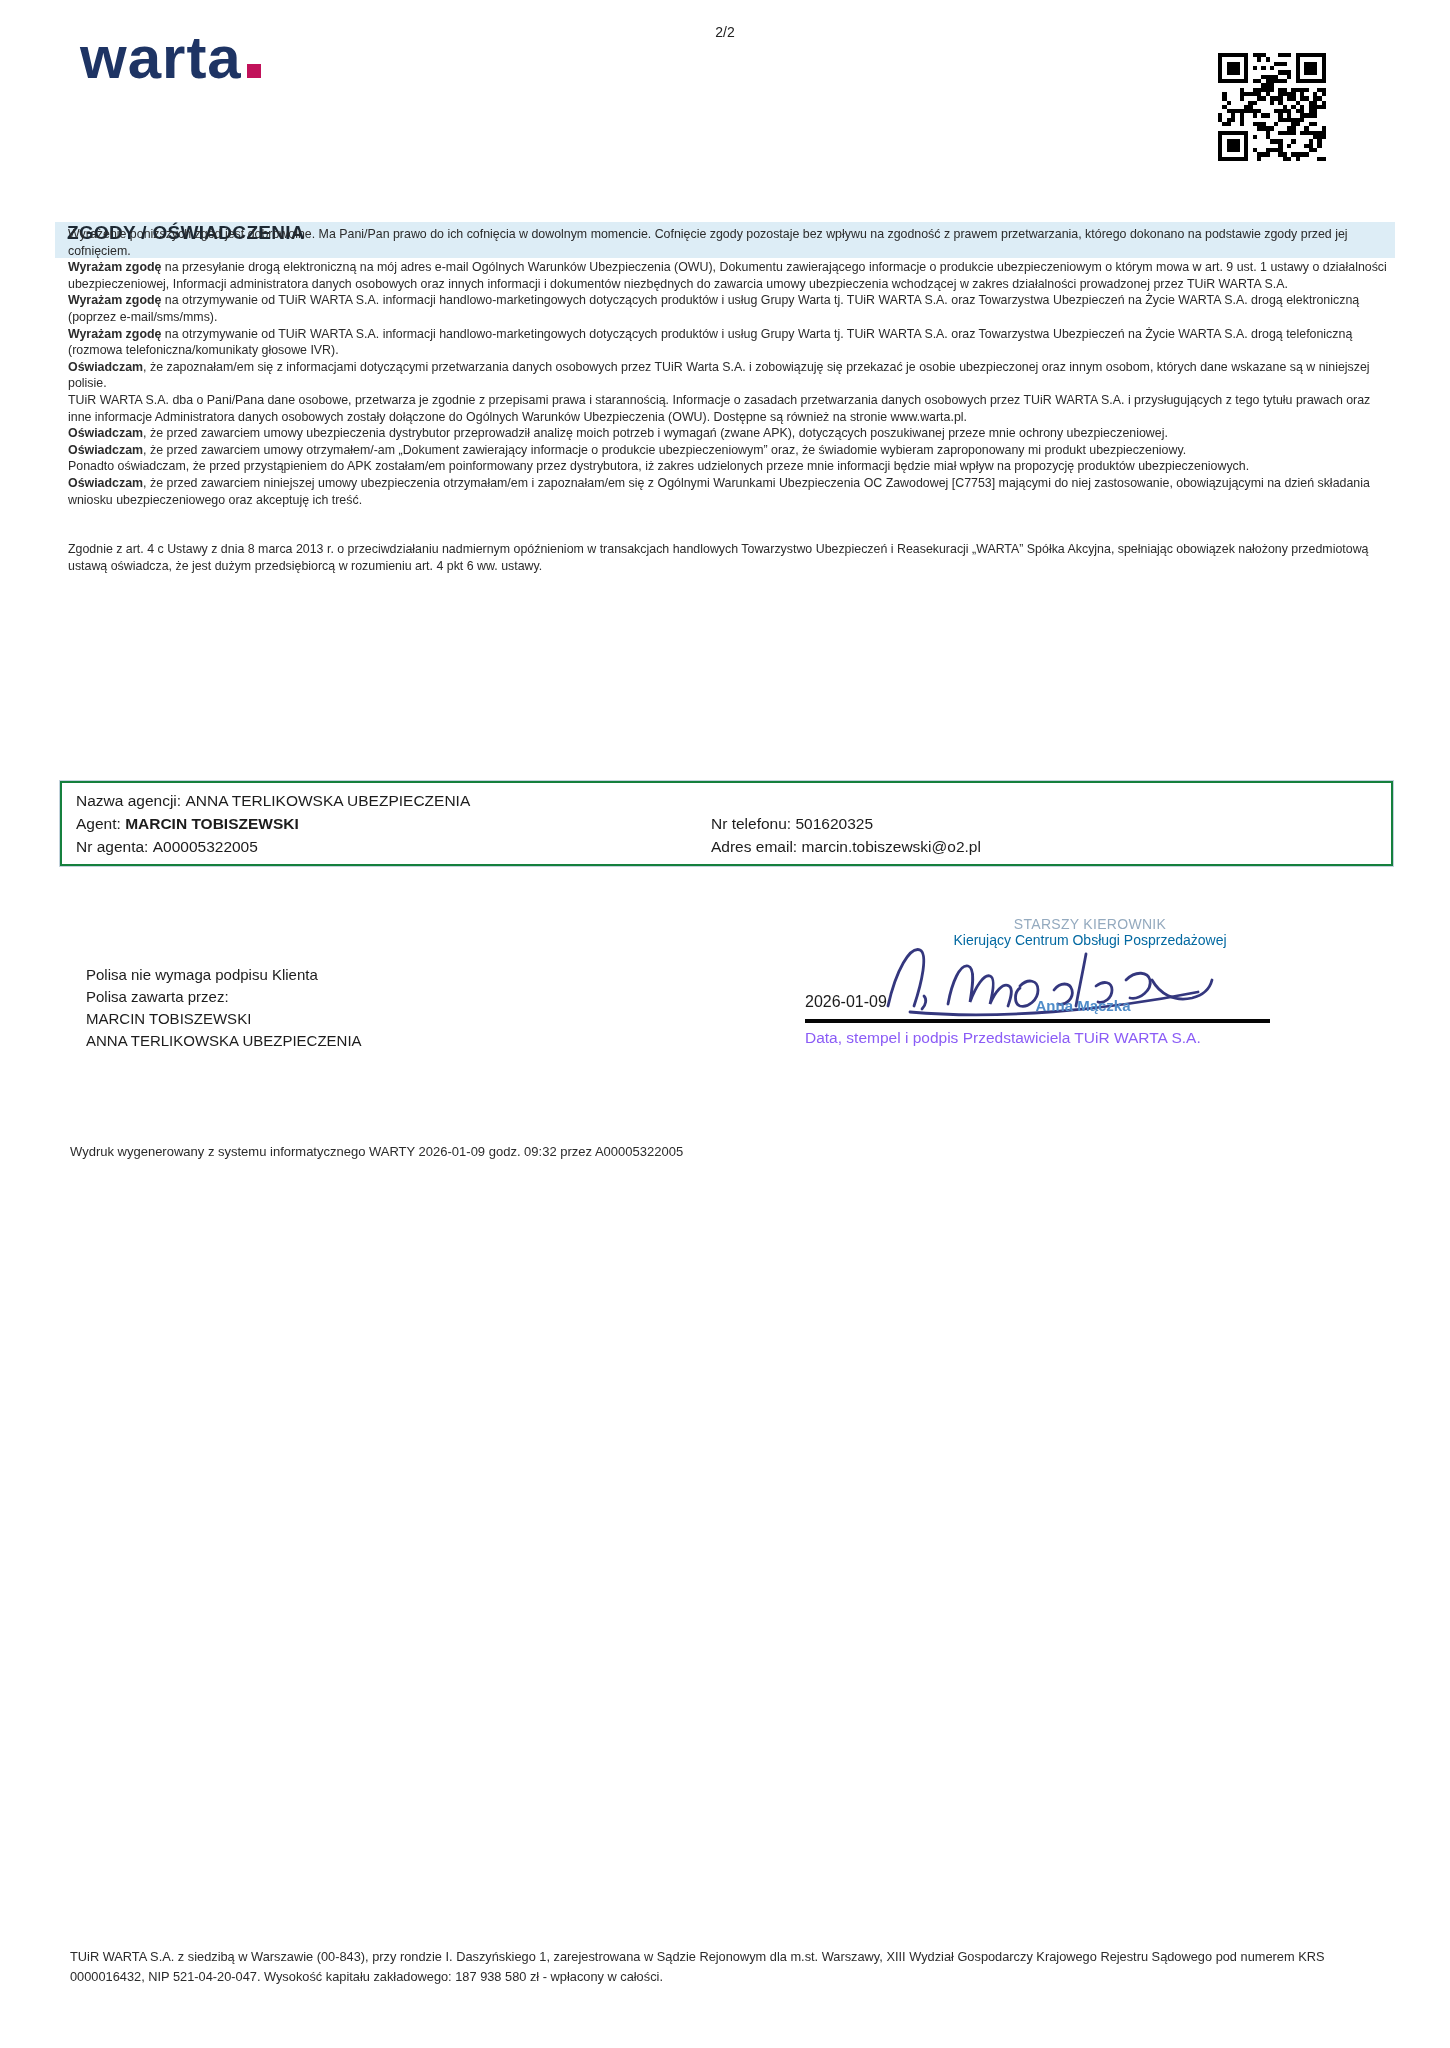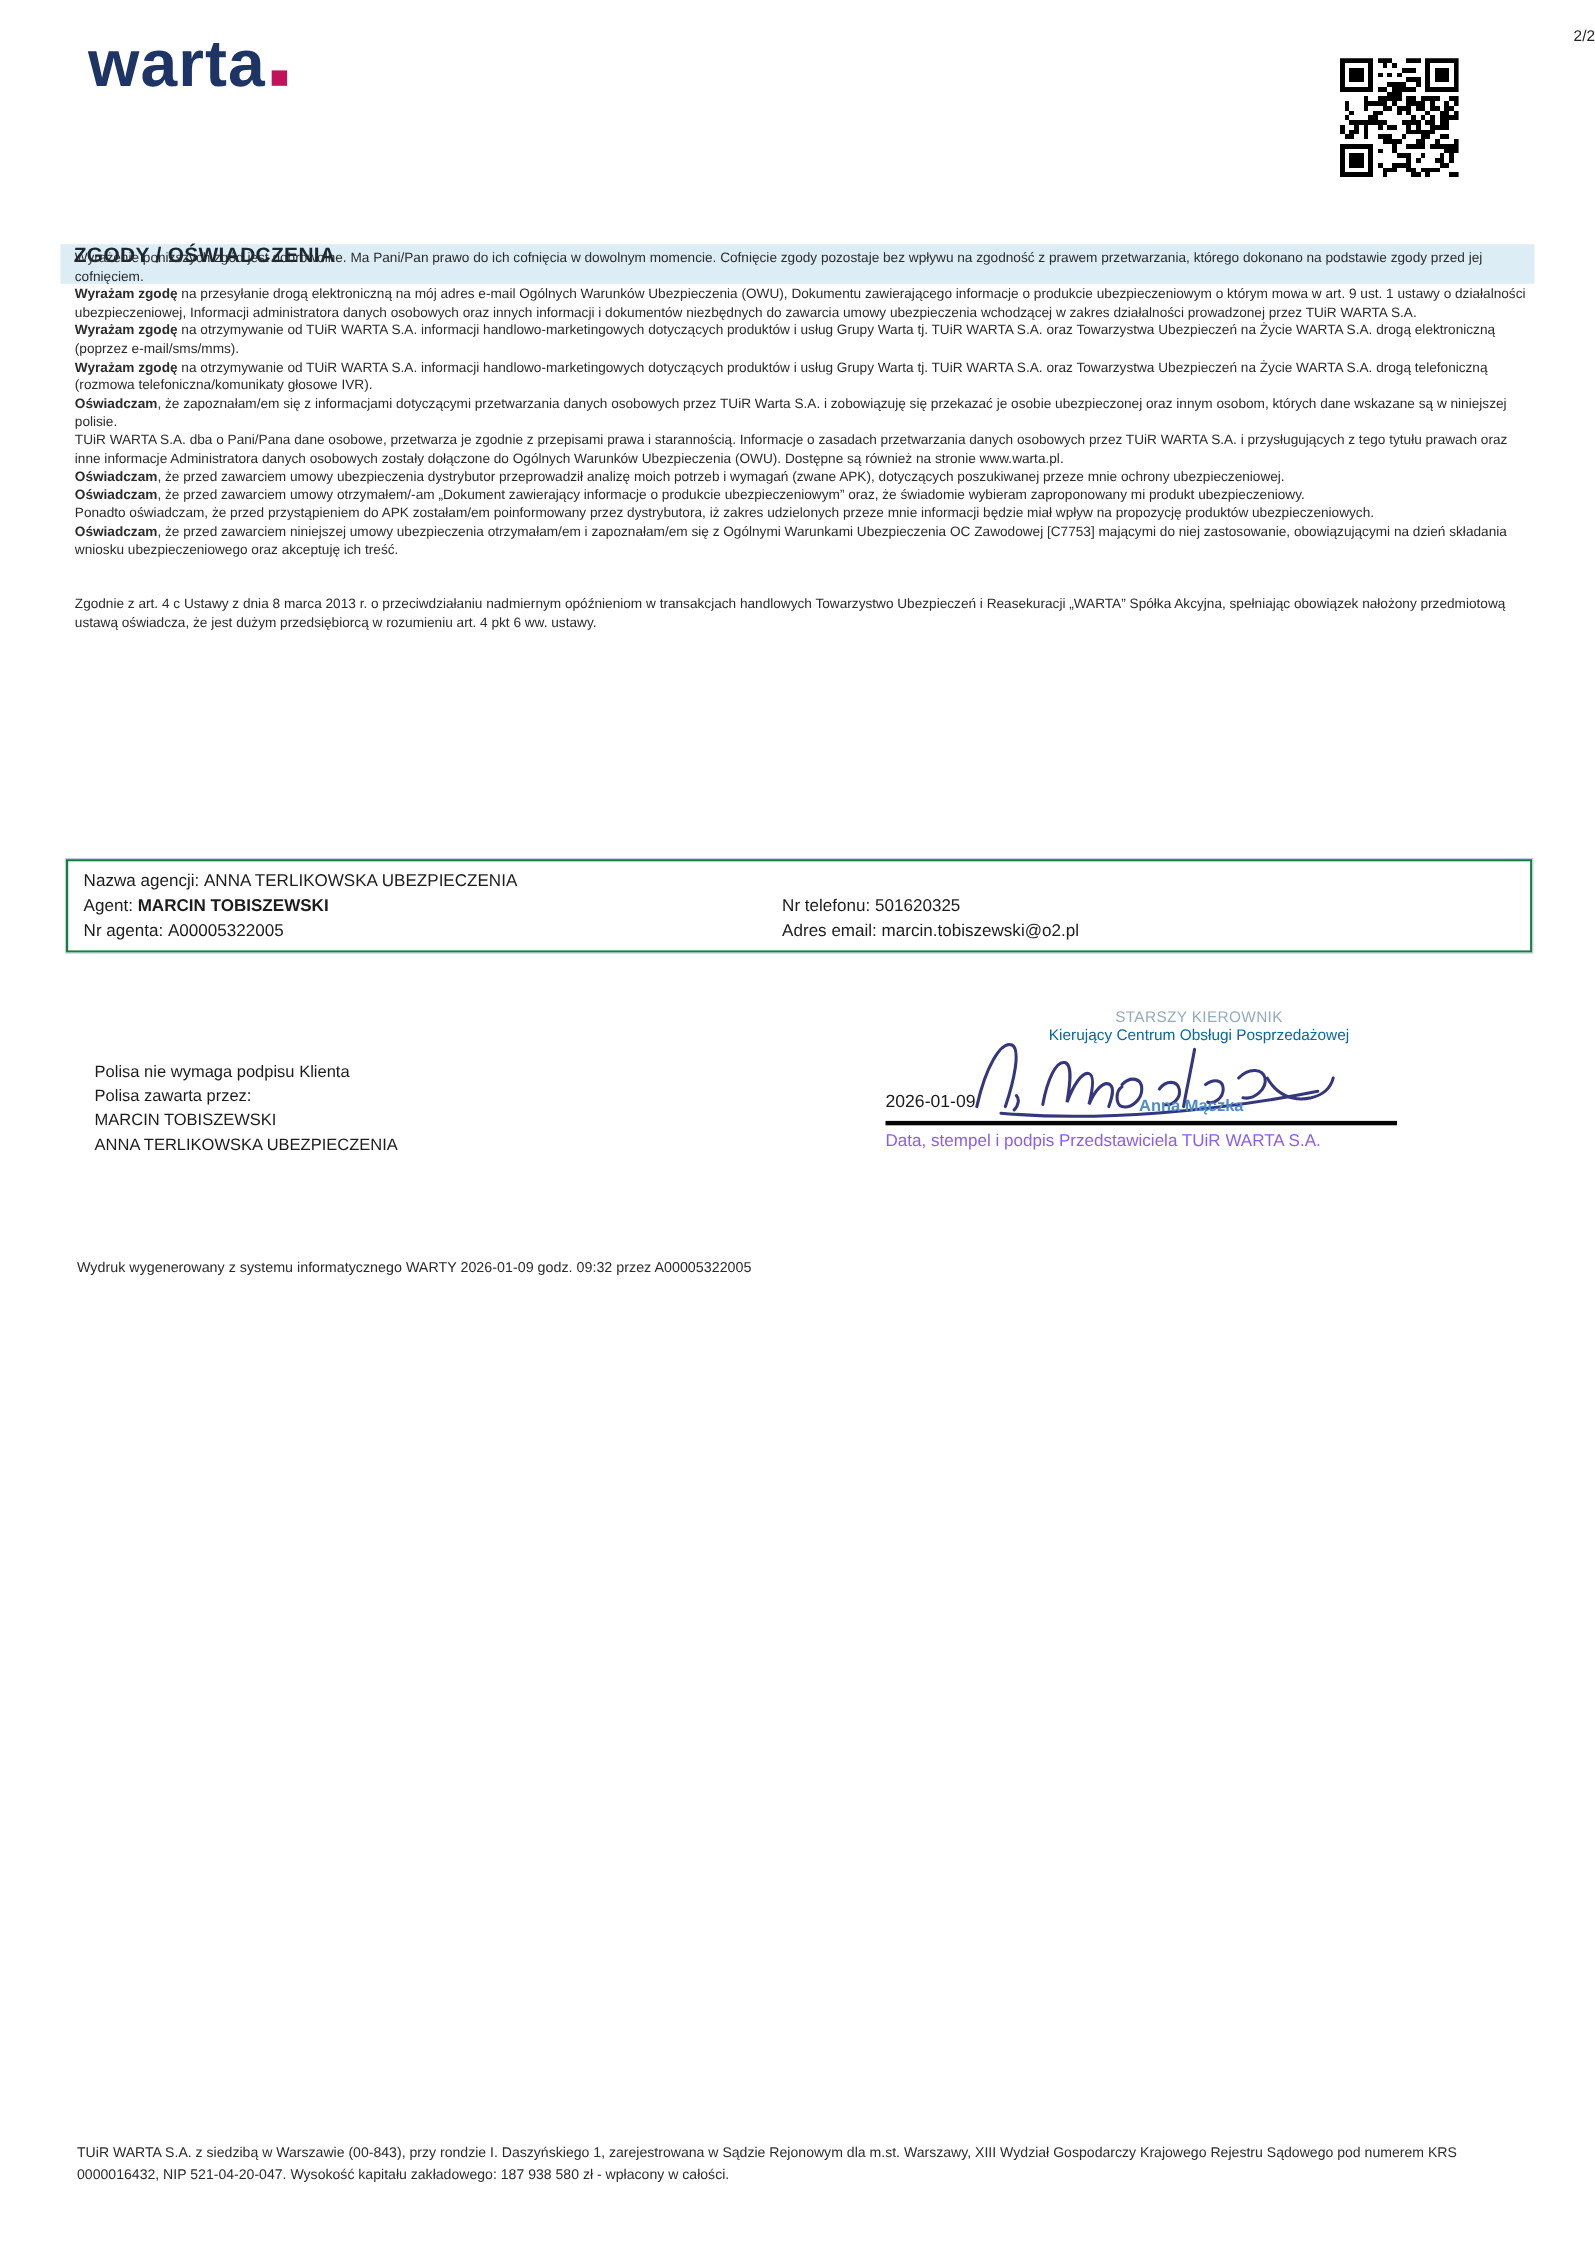--- a/index.html
+++ b/index.html
@@ -1,20 +1,20 @@
 <!DOCTYPE html>
 <html lang="pl"><head>
 <meta charset="utf-8">
 <style>
   html,body{margin:0;padding:0;background:#fff;}
   .page{
     position:relative;width:1450px;height:2048px;background:#ffffff;
     font-family:"Liberation Sans",sans-serif;color:#2b2b2b;overflow:hidden;
   }
-  .page-number{position:absolute;top:24px;left:0;width:100%;text-align:right;font-size:14px;color:#222;}
+  .page-number{position:absolute;top:24px;left:0;width:100%;text-align:center;font-size:14px;color:#222;}
   .logo{position:absolute;left:80px;top:28px;font-size:60px;font-weight:bold;color:#1e3464;letter-spacing:1px;line-height:1;}
   .logo .dot{display:inline-block;width:14px;height:14px;background:#c1125a;margin-left:5px;}
   .qr{position:absolute;left:1218px;top:53px;width:108px;height:108px;}
 
   .section-bar{
     position:absolute;left:55px;width:1340px;height:36px;background:#ddedf6;
     display:flex;align-items:flex-start;padding-left:12px;box-sizing:border-box;margin-top:44px;
   }
   .section-title{font-weight:bold;font-size:19px;color:#1d2833;letter-spacing:.3px;}
   #consents-bar{top:178px;}

